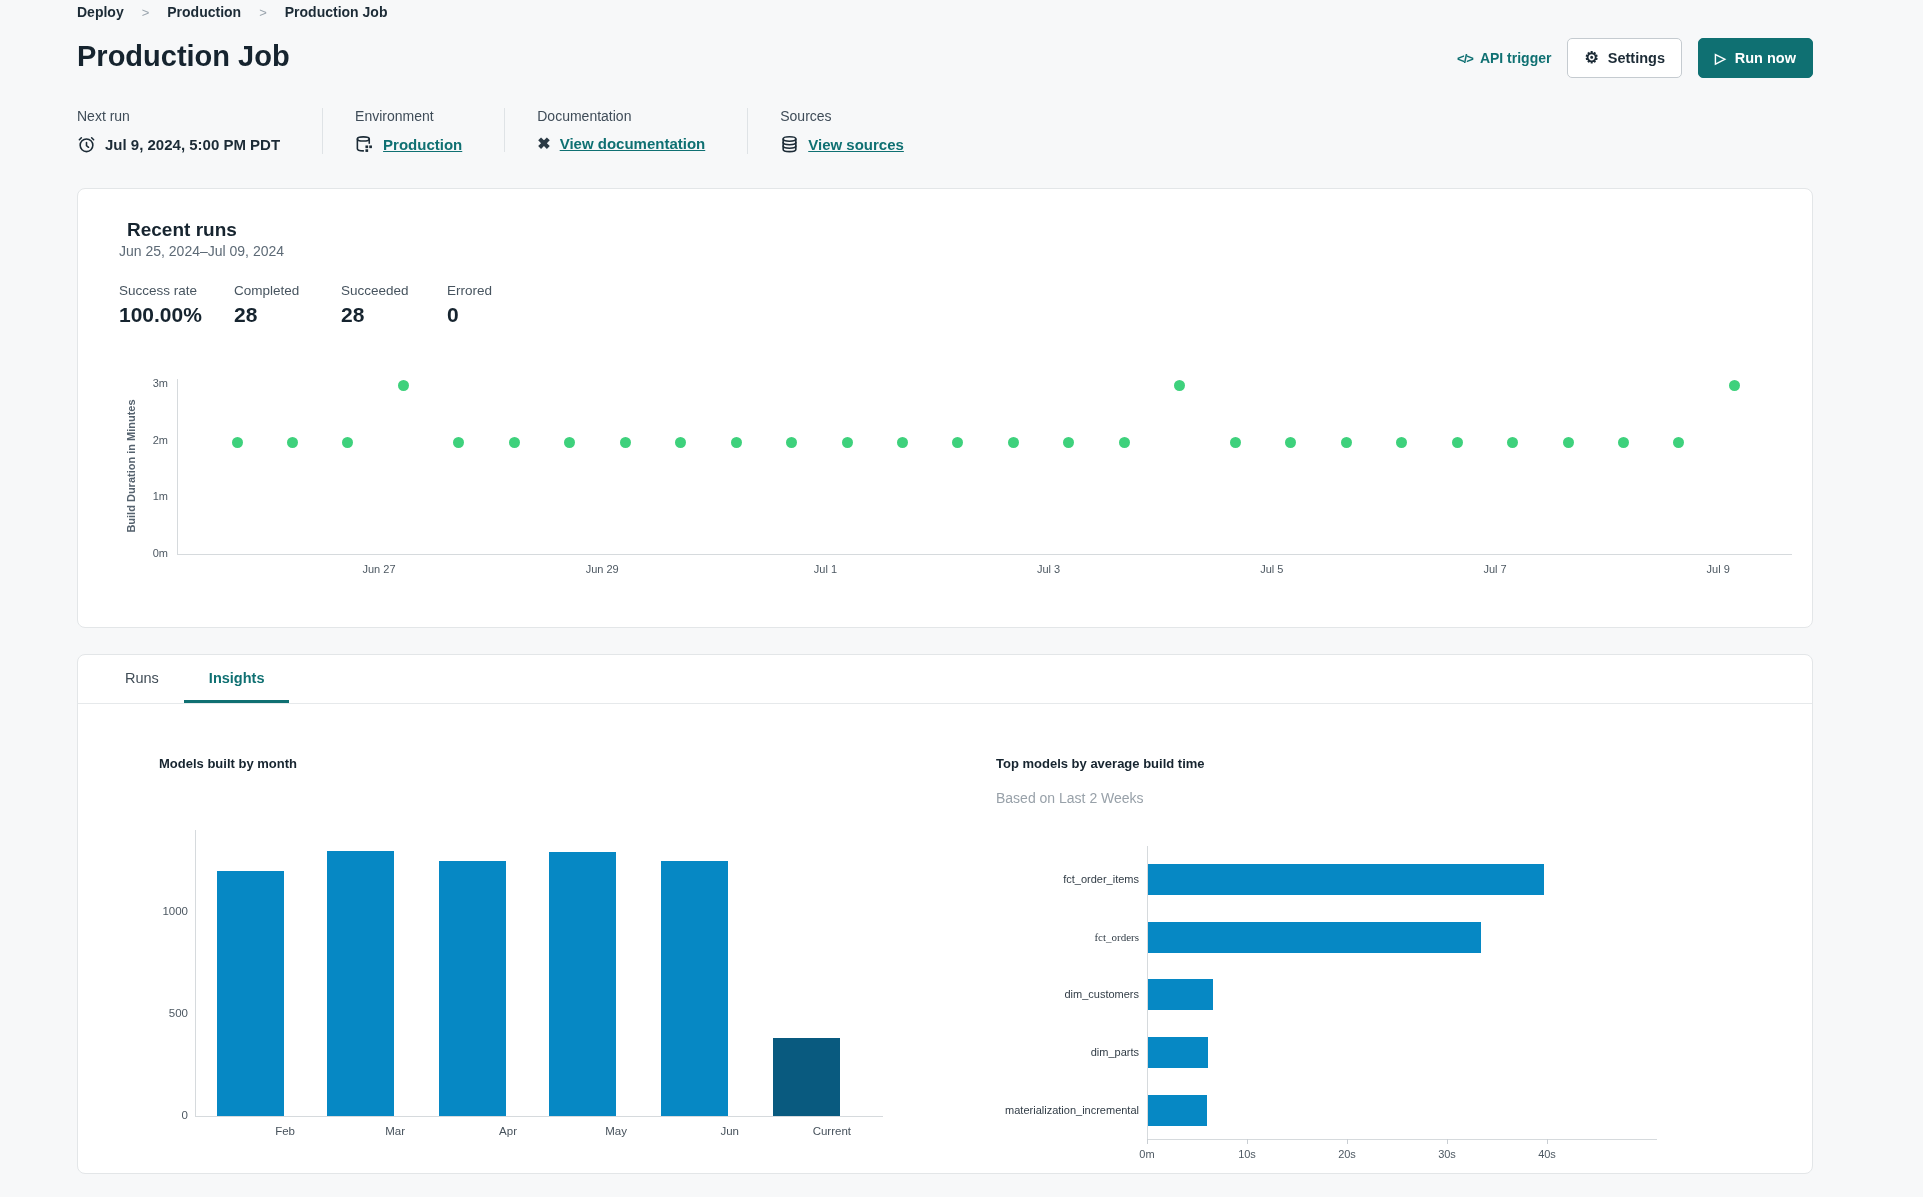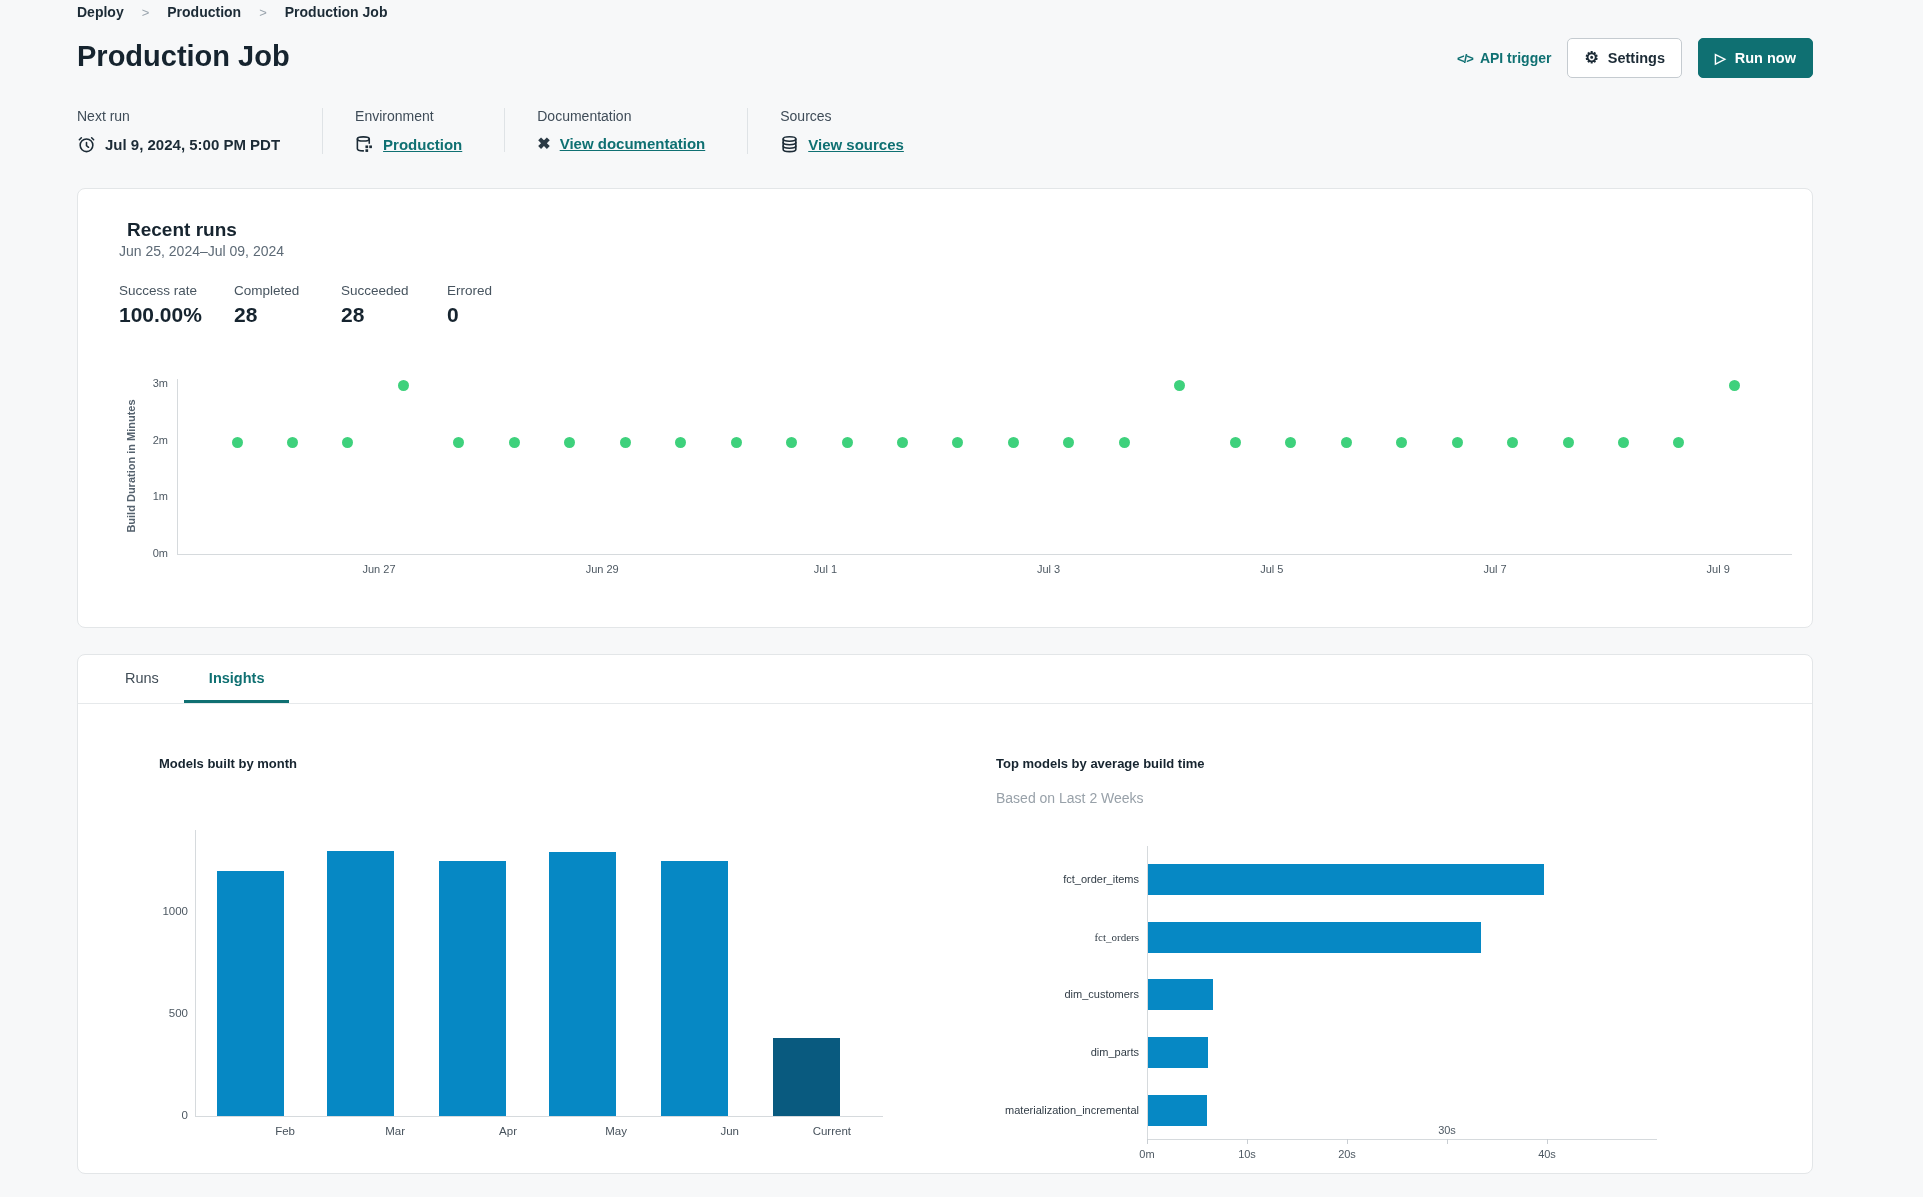--- a/index.html
+++ b/index.html
@@ -283,20 +283,20 @@
           <div class="h-bar" style="left: 152px; top: 332.5px; width: 60px; height: 31px; background: rgb(6, 136, 196);"></div>
           <div class="h-label" style="left: 0px; top: 400px;">materialization_incremental</div>
           <div class="h-bar" style="left: 152px; top: 390.5px; width: 59px; height: 31px; background: rgb(6, 136, 196);"></div>
           <div class="h-tickmark" style="left: 151px; top: 435px;"></div>
           <div class="h-xtick" style="left: 126px; top: 444px;">0m</div>
           <div class="h-tickmark" style="left: 251px; top: 435px;"></div>
           <div class="h-xtick" style="left: 226px; top: 444px;">10s</div>
           <div class="h-tickmark" style="left: 351px; top: 435px;"></div>
           <div class="h-xtick" style="left: 326px; top: 444px;">20s</div>
           <div class="h-tickmark" style="left: 451px; top: 435px;"></div>
-          <div class="h-xtick" style="left: 426px; top: 420px;">30s</div>
+          <div class="h-xtick" style="left: 426px; top: 444px;">30s</div>
           <div class="h-tickmark" style="left: 551px; top: 435px;"></div>
           <div class="h-xtick" style="left: 526px; top: 444px;">40s</div>
         </div>
     </div>
   </section>
 
 </div>
 
 </body></html>

